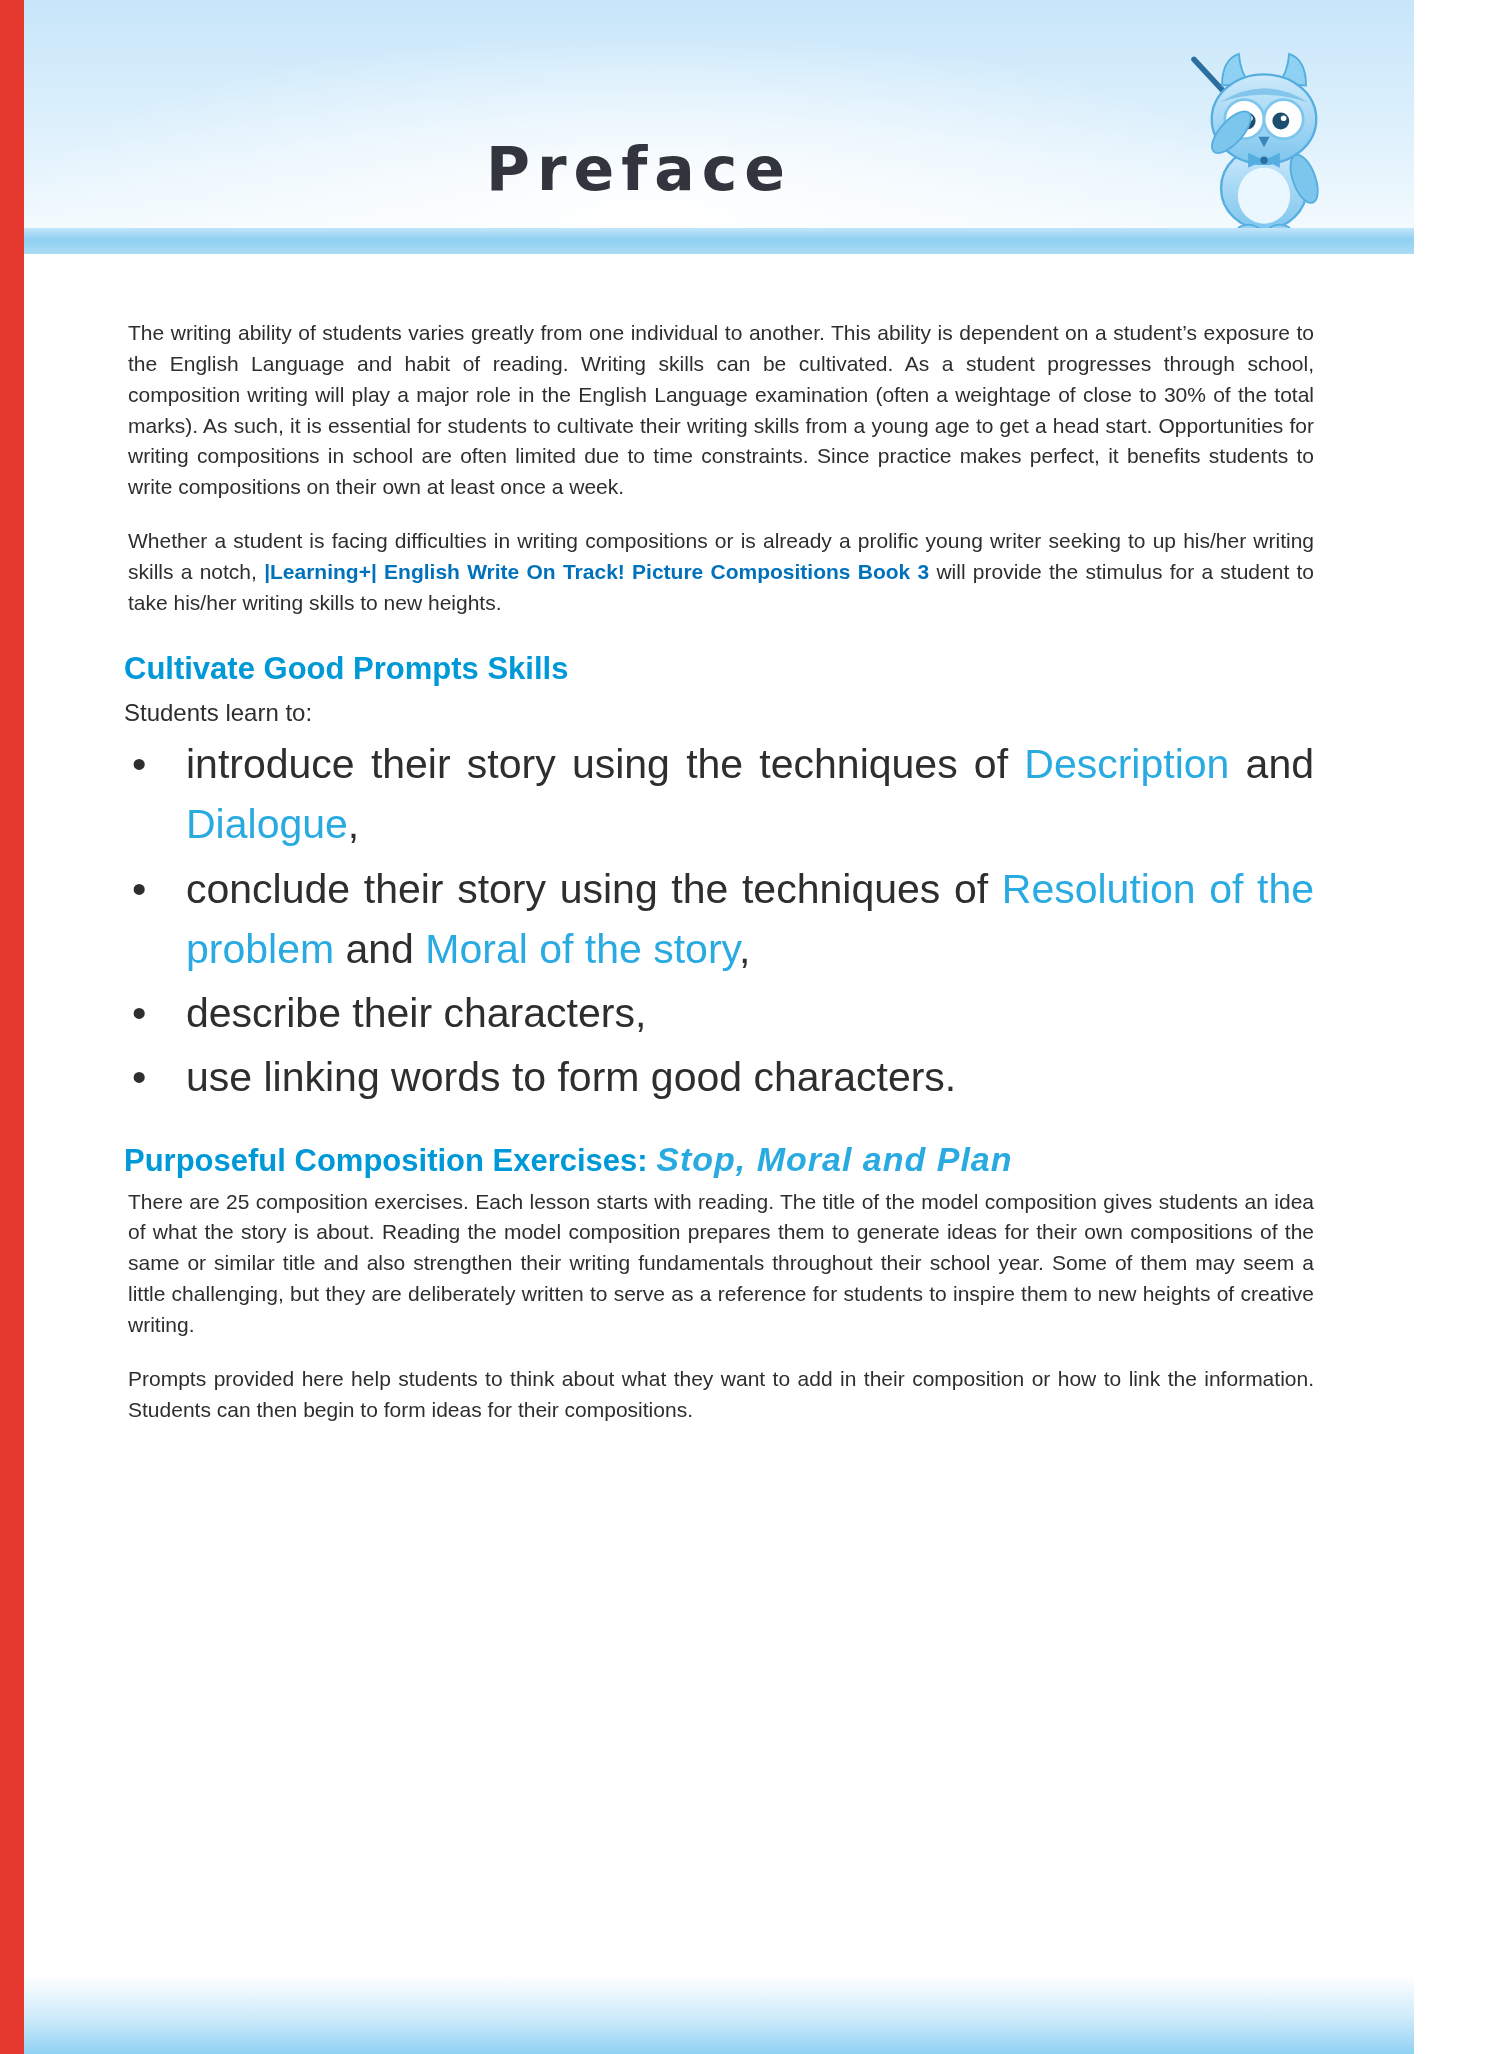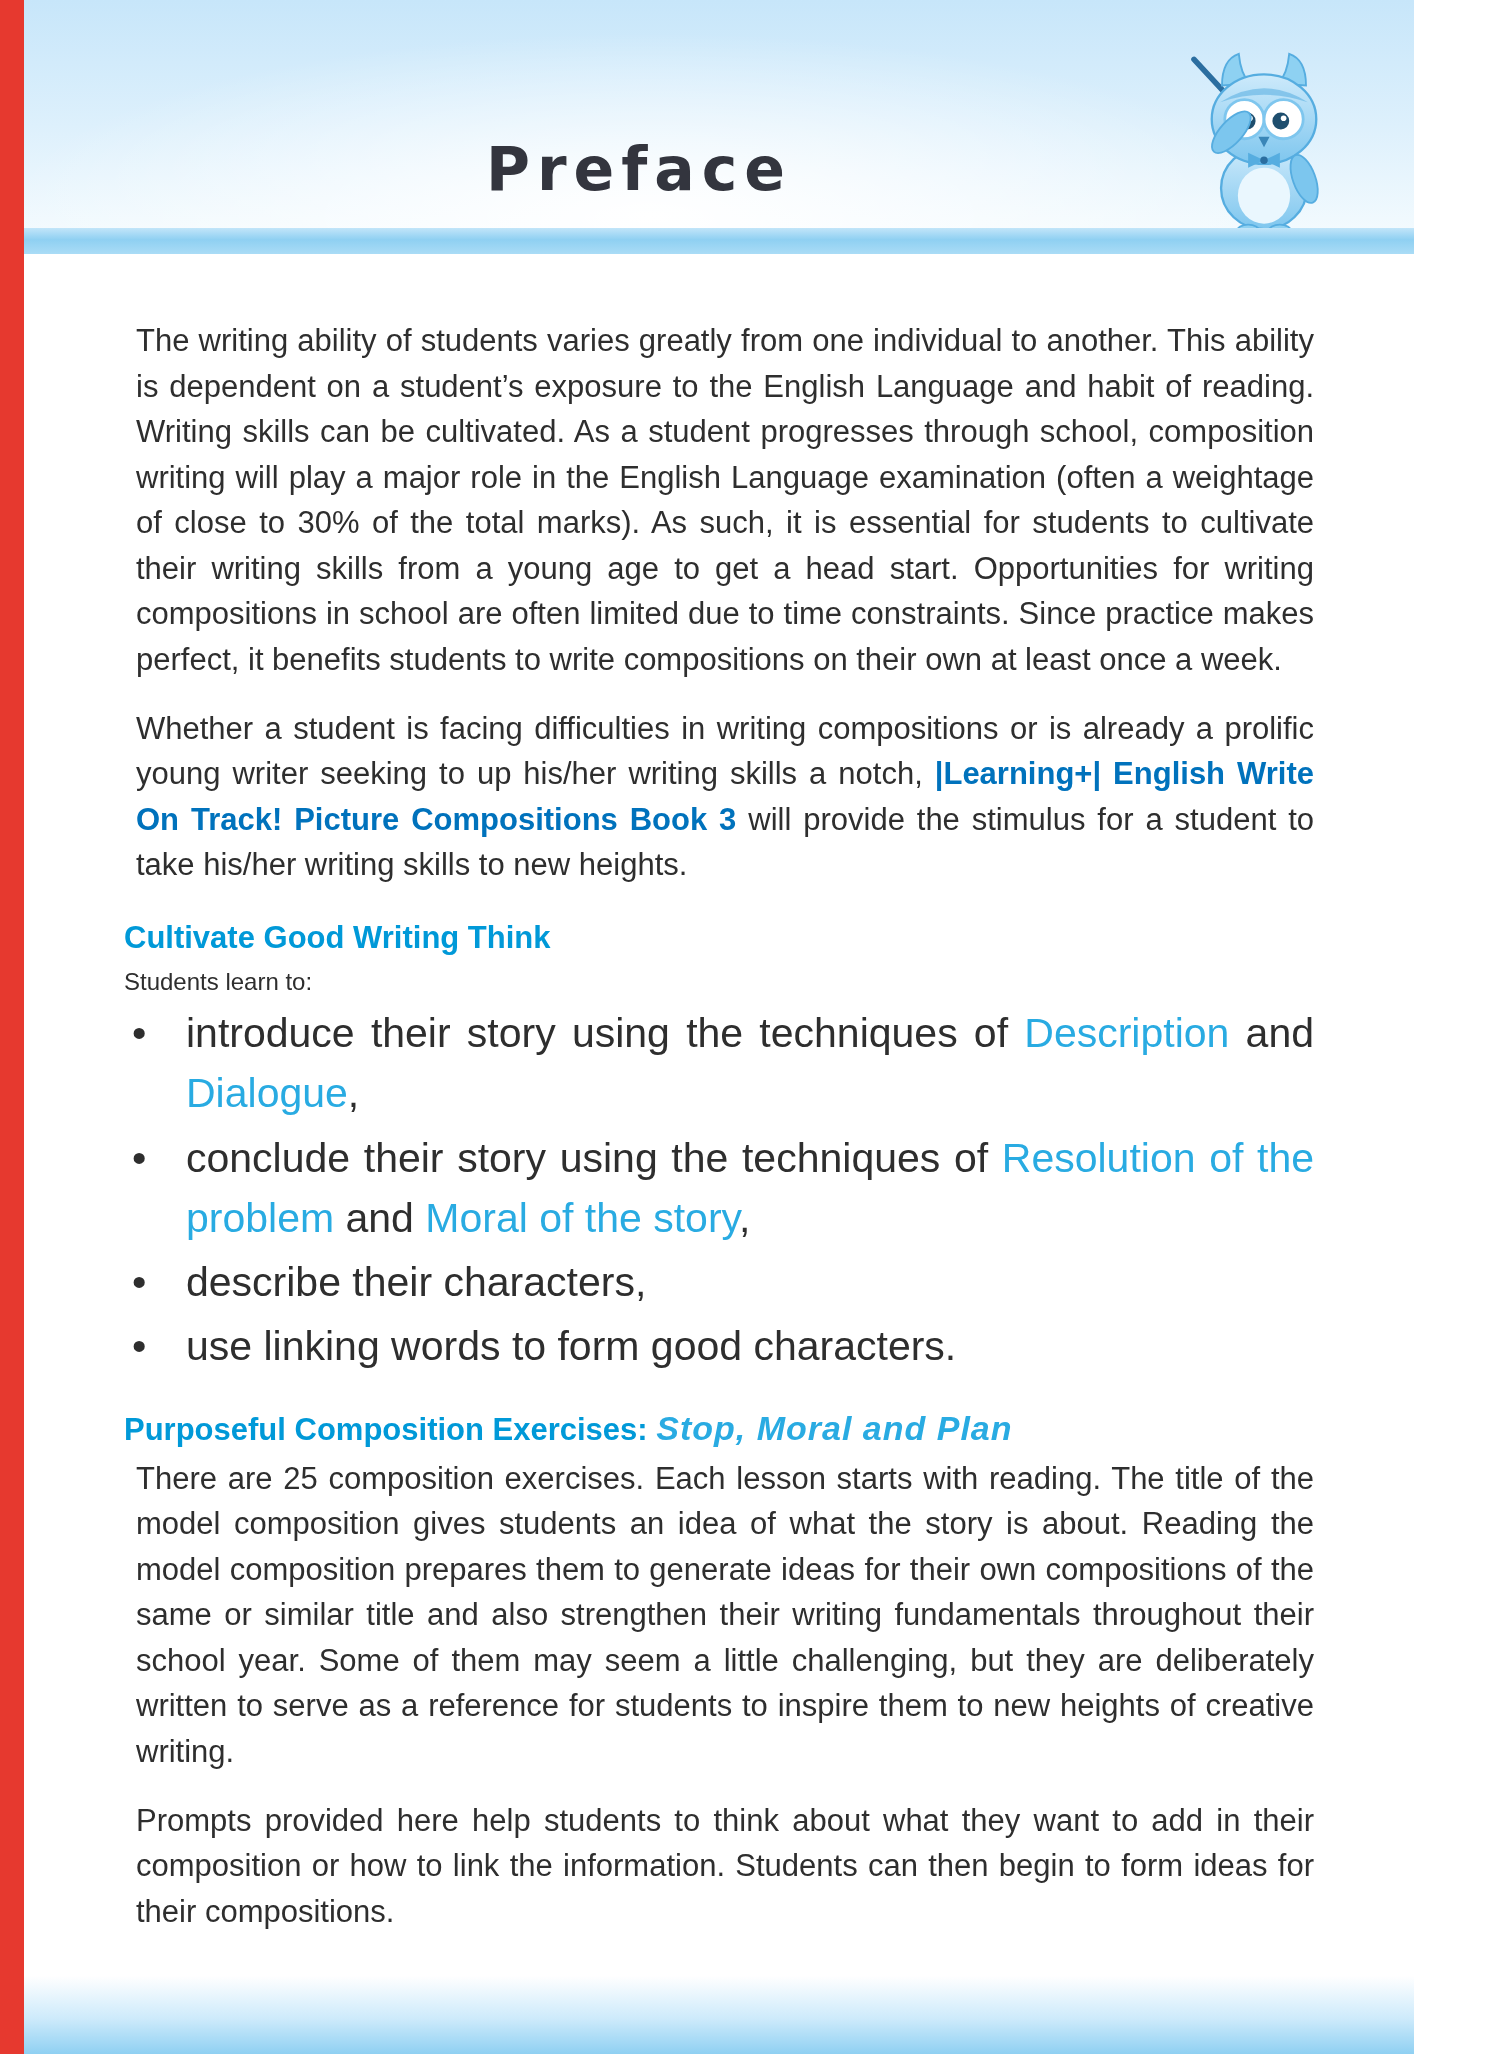--- a/index.html
+++ b/index.html
@@ -37,23 +37,23 @@
   }
   .owl{
     position:absolute;right:52px;top:46px;width:196px;height:206px;
   }
   .content{
     position:absolute;left:24px;right:0;top:254px;bottom:80px;
     padding:64px 100px 0 100px;
     box-sizing:border-box;
   }
   .para{
-    font-size:31px;line-height:1.47;
+    font-size:21px;line-height:1.47;
     text-align:justify;
-    margin:0 0 23px 12px;
+    margin:0 0 23px 4px;
   }
   .seg-book{color:var(--book-blue,#0072bc);font-weight:bold;}
   .seg-cyan{color:var(--cyan,#29abe2);}
   .section-heading{
     font-size:31px;font-weight:bold;
     color:var(--heading-blue,#0099d8);
     margin:32px 0 8px 0;
   }
   .heading-script{
     color:var(--cyan,#29abe2);
@@ -127,21 +127,21 @@
   </div>
 
   <div class="header-band"></div>
 
   <div class="content">
 
     <p class="para"><span>The writing ability of students varies greatly from one individual to another. This ability is dependent on a student’s exposure to the English Language and habit of reading. Writing skills can be cultivated. As a student progresses through school, composition writing will play a major role in the English Language examination (often a weightage of close to 30% of the total marks). As such, it is essential for students to cultivate their writing skills from a young age to get a head start. Opportunities for writing compositions in school are often limited due to time constraints. Since practice makes perfect, it benefits students to write compositions on their own at least once a week.</span></p>
 
     <p class="para"><span>Whether a student is facing difficulties in writing compositions or is already a prolific young writer seeking to up his/her writing skills a notch, </span><span class="seg-book">|Learning+| English Write On Track! Picture Compositions Book 3</span><span> will provide the stimulus for a student to take his/her writing skills to new heights.</span></p>
 
-    <h3 class="section-heading">Cultivate Good Writing Think</h3>
+    <h3 class="section-heading">Cultivate Good Prompts Skills</h3>
 
 
     <p class="lead">Students learn to:</p>
 
     <ul class="bullets">
       <li><span>introduce their story using the techniques of </span><span class="seg-cyan">Description</span><span> and </span><span class="seg-cyan">Dialogue</span><span>,</span></li>
       <li><span>conclude their story using the techniques of </span><span class="seg-cyan">Resolution of the problem</span><span> and </span><span class="seg-cyan">Moral of the story</span><span>,</span></li>
       <li><span>describe their characters,</span></li>
       <li><span>use linking words to form good characters.</span></li>
     </ul>

